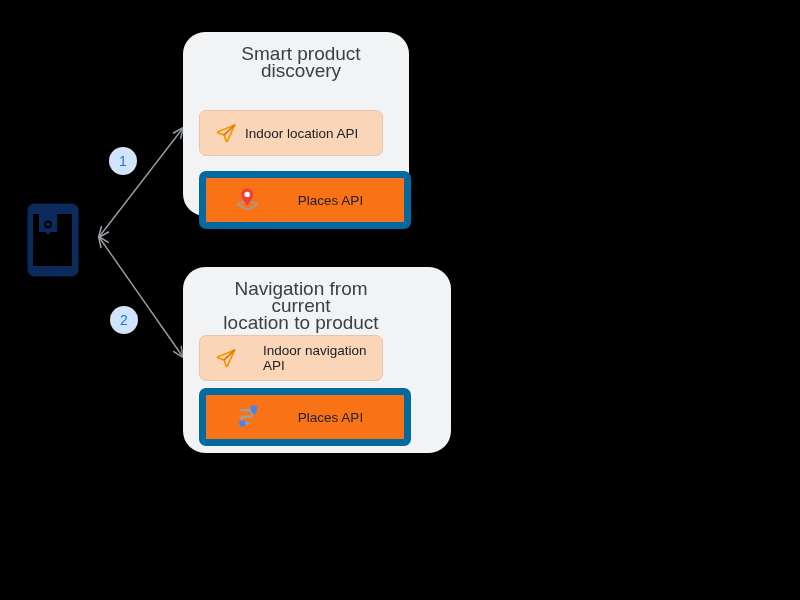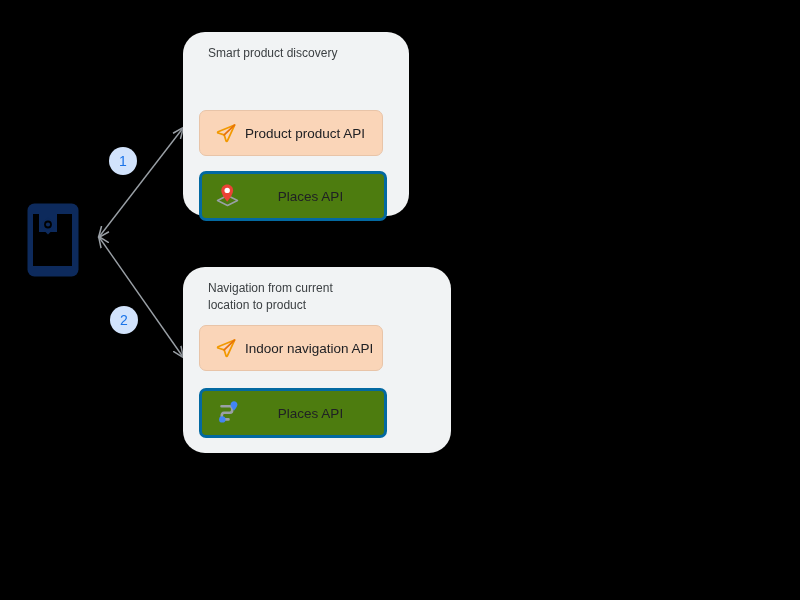--- a/index.html
+++ b/index.html
@@ -74,43 +74,45 @@
     top: 267px;
     width: 268px;
     height: 186px;
   }
 
   .card-title {
     position: absolute;
     left: 25px;
     top: 13px;
     width: 186px;
-    font-size: 12px;
+    font-size: 19px;
     line-height: 17px;
     color: #3c4043;
     white-space: pre-line;
+    text-align: center;
   }
 
   
   .chip {
     position: absolute;
     left: 16px;
     width: 182px;
     height: 44px;
     border-radius: 7px;
     display: flex;
     align-items: center;
   }
   .chip.orange {
     background: #fad5b8;
     border: 1px solid #e8c4a8;
   }
   .chip.blue {
-    background: #4d7c0f;
-    border: 3px solid #0369a1;
+    background: #f97316;
+    border: 7px solid #0369a1;
+    padding-left: 16px;
   }
   .chip .chip-icon {
     width: 34px;
     height: 30px;
     margin-left: 9px;
     flex: none;
     display: flex;
     align-items: center;
     justify-content: center;
   }
@@ -118,21 +120,21 @@
     flex: 1;
     text-align: center;
     font-size: 13.5px;
     color: #202124;
     padding-right: 8px;
   }
   .chip.orange .chip-label { text-align: left; padding-left: 2px; }
 
   .card-1 .chip.c1 { top: 78px; }
   .card-1 .chip.c2 { top: 139px; }
-  .card-2 .chip.c1 { top: 58px; }
+  .card-2 .chip.c1 { top: 68px; gap: 18px; }
   .card-2 .chip.c2 { top: 121px; }
 </style>
 </head>
 <body>
 
 <div id="diagram">
 
   <svg class="connectors" viewBox="0 0 800 600" width="800" height="600">
     <defs>
       <marker id="arrowEnd" markerWidth="9" markerHeight="9" refX="7.5" refY="4" orient="auto" markerUnits="strokeWidth">
@@ -165,21 +167,21 @@
     <div class="card-title">Smart product discovery</div>
 
     <div class="chip orange c1">
       <span class="chip-icon">
         <svg width="22" height="22" viewBox="0 0 24 24">
           <path d="M21.5,3.2 L3.4,10.6 C2.7,10.9 2.7,11.8 3.4,12.0 L10.0,14.0 L12.1,20.7
                    C12.3,21.4 13.2,21.4 13.5,20.7 L21.5,3.2 Z" fill="none" stroke="#f29900" stroke-width="1.9" stroke-linejoin="round" stroke-linecap="round"></path>
           <path d="M10.0,14.0 L21.2,3.4" fill="none" stroke="#e8710a" stroke-width="1.9" stroke-linecap="round"></path>
         </svg>
       </span>
-      <span class="chip-label">Product product API</span>
+      <span class="chip-label">Indoor location API</span>
     </div>
 
     <div class="chip blue c2">
       <span class="chip-icon">
         <svg width="30" height="26" viewBox="0 0 30 26">
           <path d="M14.5,12.5 L24.5,17.5 L14.5,22.5 L4.5,17.5 Z" fill="none" stroke="#9aa0a6" stroke-width="1.5" stroke-linejoin="round"></path>
           <path d="M14.2,1.5 C10.9,1.5 8.3,4.1 8.3,7.4 C8.3,11.6 14.2,18.6 14.2,18.6
                    C14.2,18.6 20.1,11.6 20.1,7.4 C20.1,4.1 17.5,1.5 14.2,1.5 Z" fill="#ea4335"></path>
           <circle cx="14.2" cy="7.4" r="2.7" fill="#ffffff"></circle>
         </svg>

